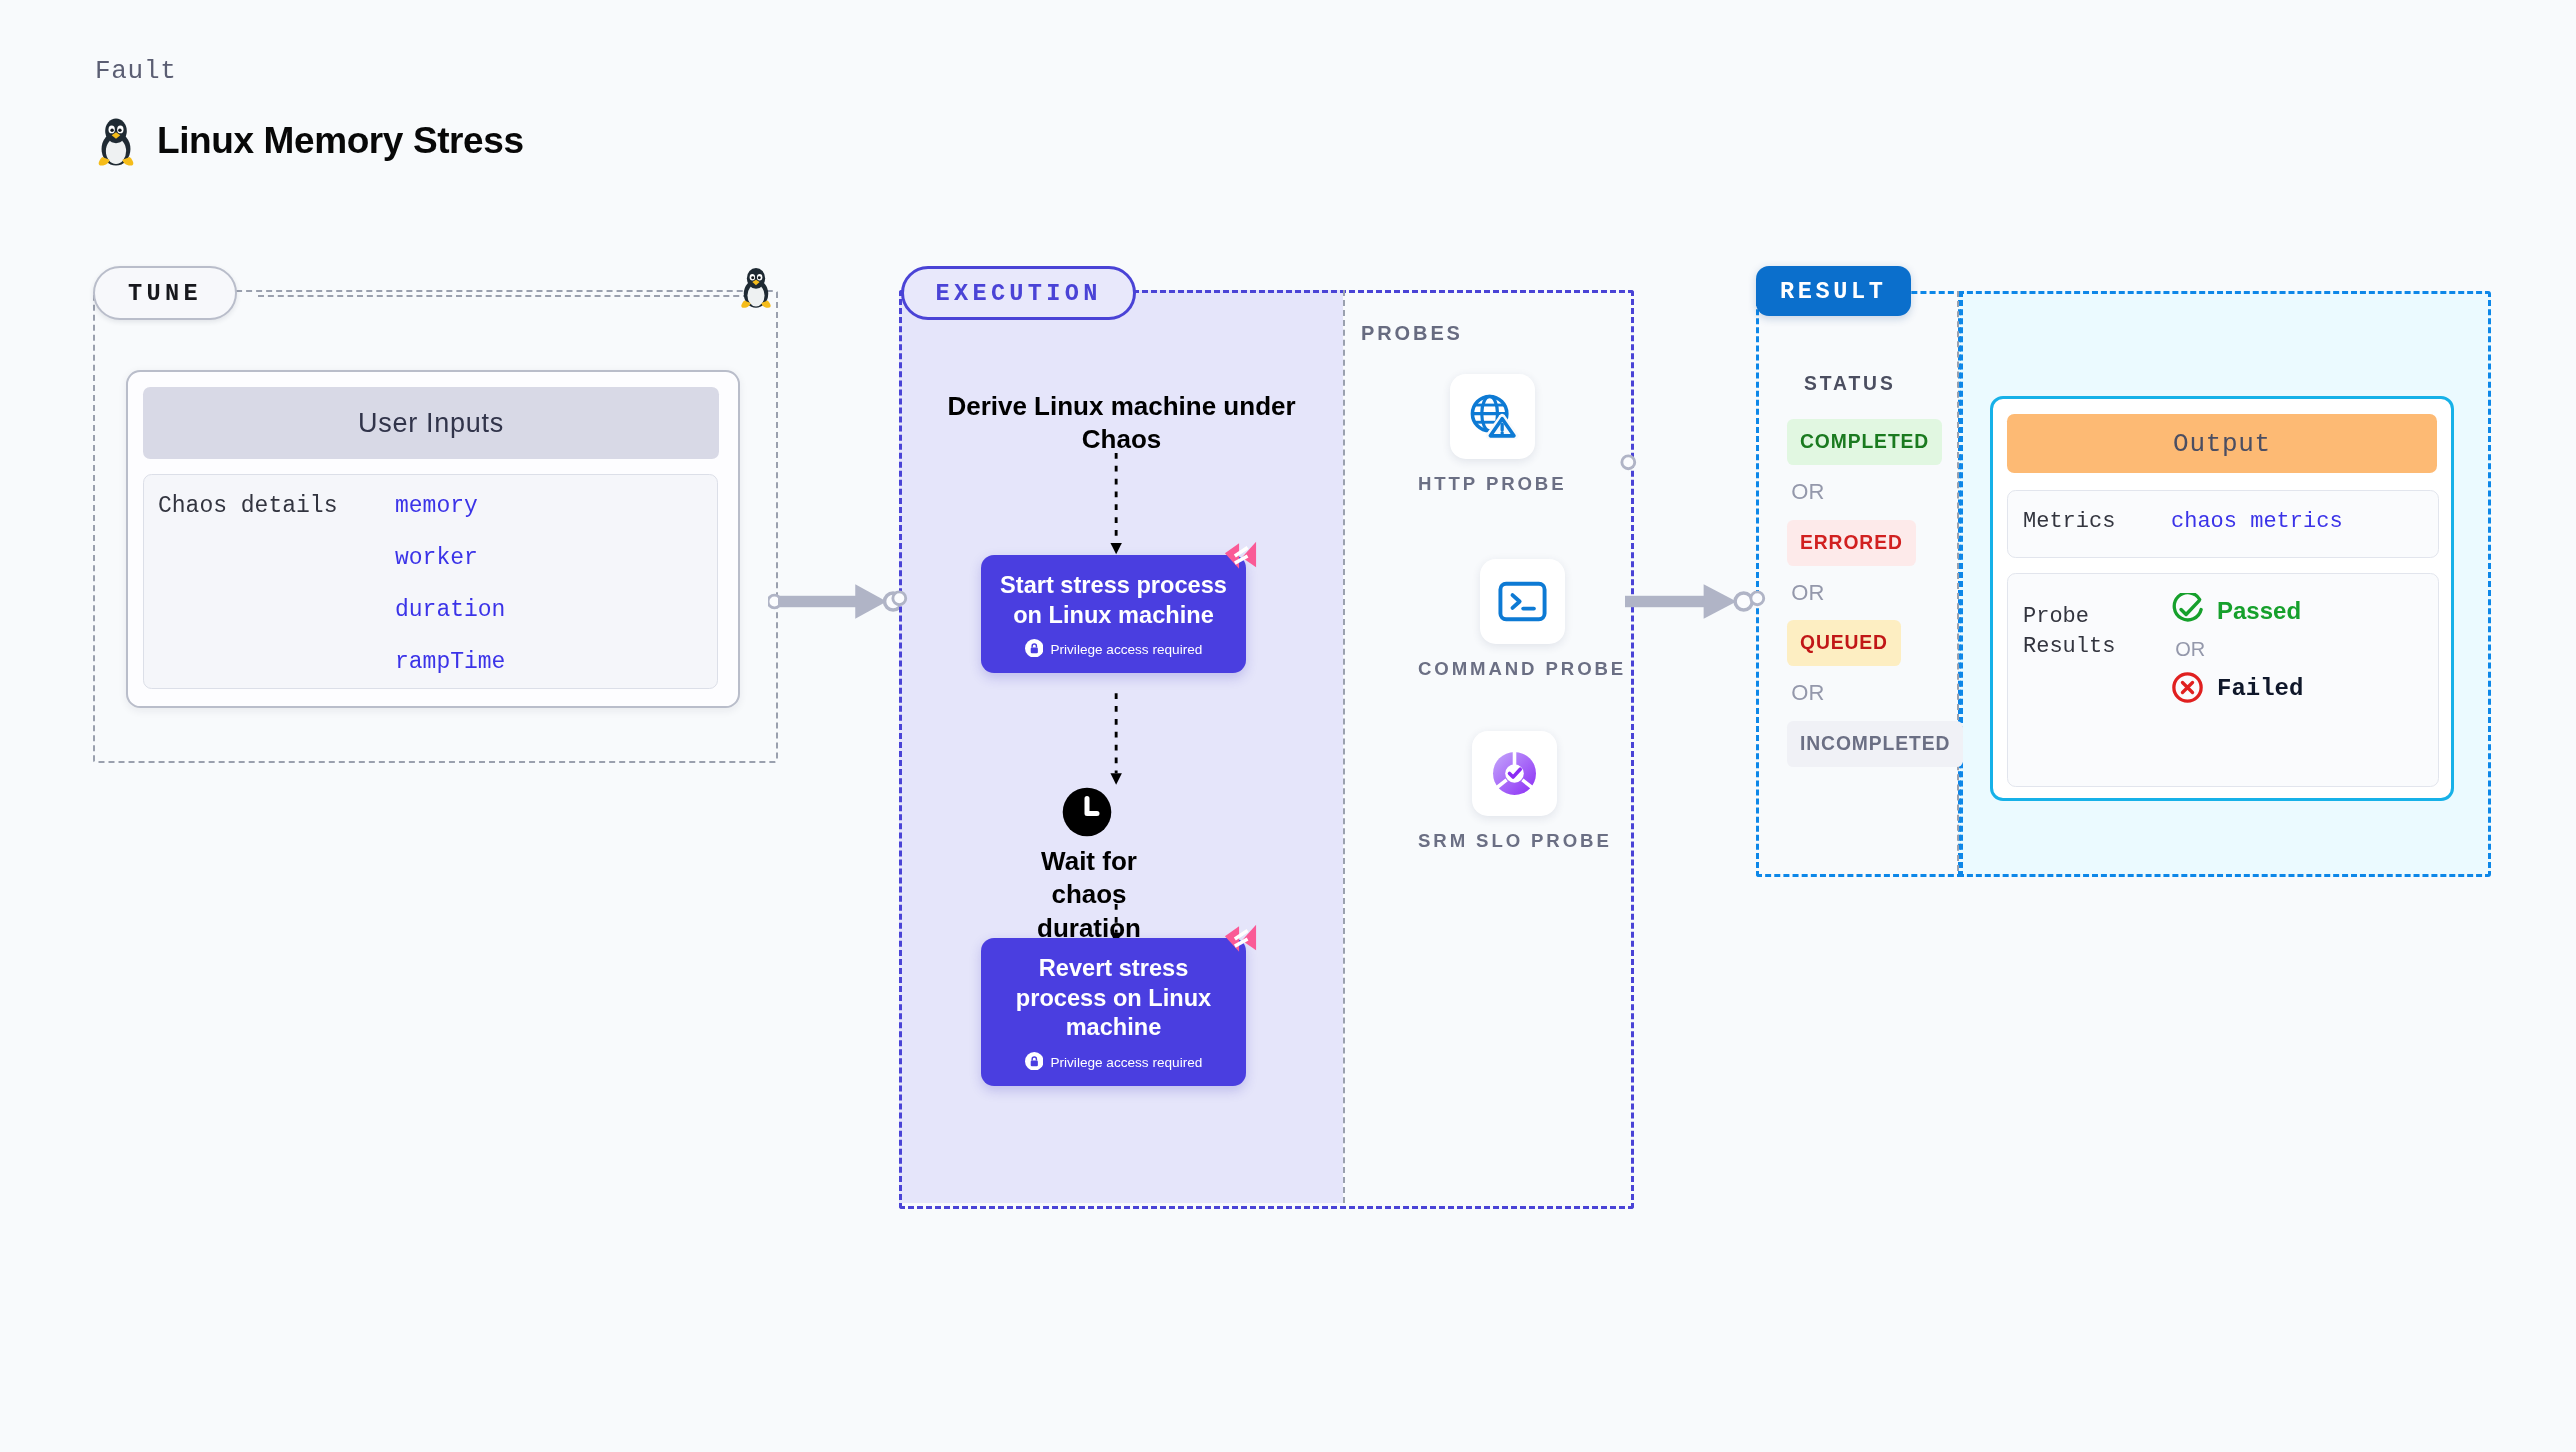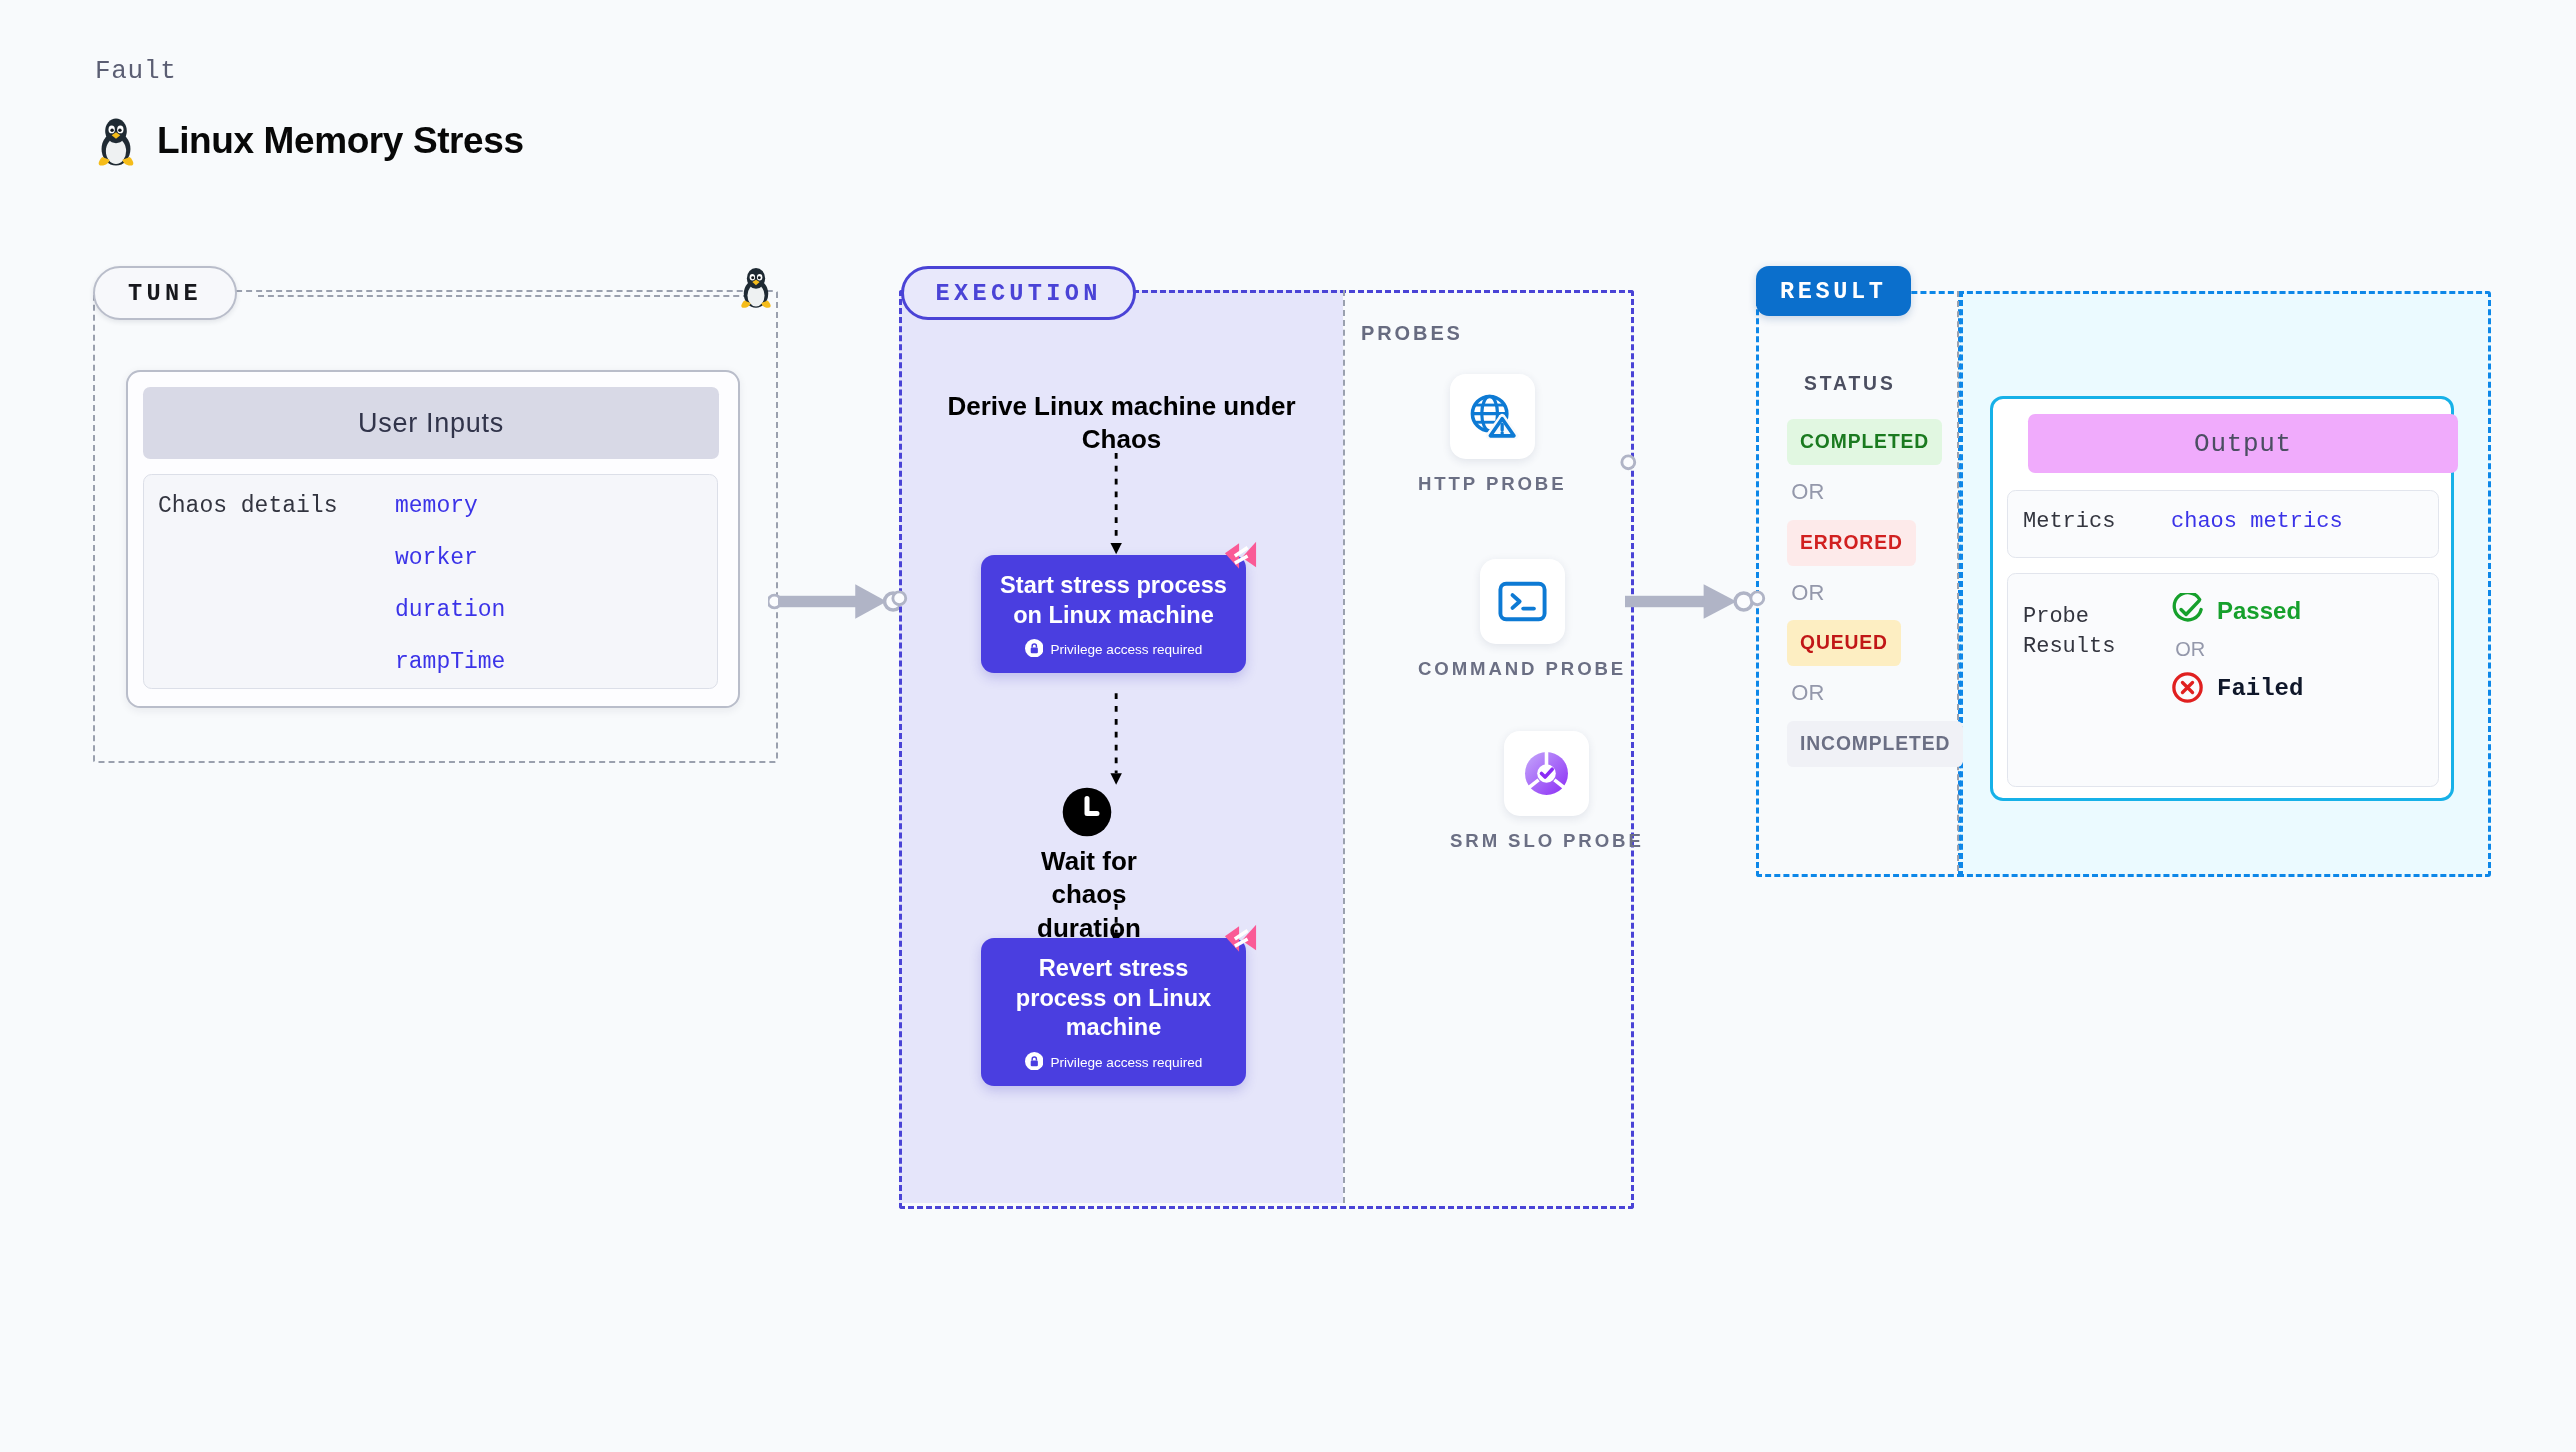--- a/index.html
+++ b/index.html
@@ -131,21 +131,21 @@
     width:85px;height:85px;background:#fff;border-radius:15.8px;
     display:flex;align-items:center;justify-content:center;
     box-shadow:0 2.9px 8.6px rgba(40,50,90,.10);
   }
   .probe-label{
     font-size:18.6px;font-weight:bold;letter-spacing:2.9px;color:#6b6f84;
     text-align:center;line-height:1.34;
   }
   #probe-http{left:1418px;top:374px;}
   #probe-command{left:1418px;top:559px;}
-  #probe-srm{left:1450px;top:731px;}
+  #probe-srm{left:1418px;top:731px;}
 
   
   #result-region{
     left:1756px;top:291px;width:201px;height:580px;
     border:3.6px dashed #0d87e8;border-radius:2.9px;
   }
   #result-inner-divider{
     left:1957px;top:291px;width:0;height:580px;
     border-left:2.1px dashed #9aa0ae;
   }
@@ -173,24 +173,24 @@
     left:1958px;top:291px;width:527px;height:580px;
     border:3.6px dashed #0d87e8;border-radius:2.9px;background:#ebfaff;
   }
   #output-card{
     left:1990px;top:396px;width:464px;height:405px;
     background:#fff;border:3.6px solid #16b1e8;border-radius:13px;
     box-sizing:border-box;
   }
   #output-header{
     left:2007px;top:414px;width:430px;height:59px;
-    background:#f0abfc;border-radius:7.2px;
+    background:#fdba74;border-radius:7.2px;
     display:flex;align-items:center;justify-content:center;
     font-family:"Liberation Mono","DejaVu Sans Mono",monospace;
-    font-size:26px;color:#4b4e62;letter-spacing:0.7px;margin-left:21px;
+    font-size:26px;color:#4b4e62;letter-spacing:0.7px;
   }
   #metrics-row{
     left:2007px;top:490px;width:430px;height:66px;
     background:#fafbfd;border:1.4px solid #e2e5ed;border-radius:8.6px;
   }
   #metrics-label{
     left:2023px;top:509px;
     font-family:"Liberation Mono","DejaVu Sans Mono",monospace;
     font-size:22px;color:#33353f;
   }

